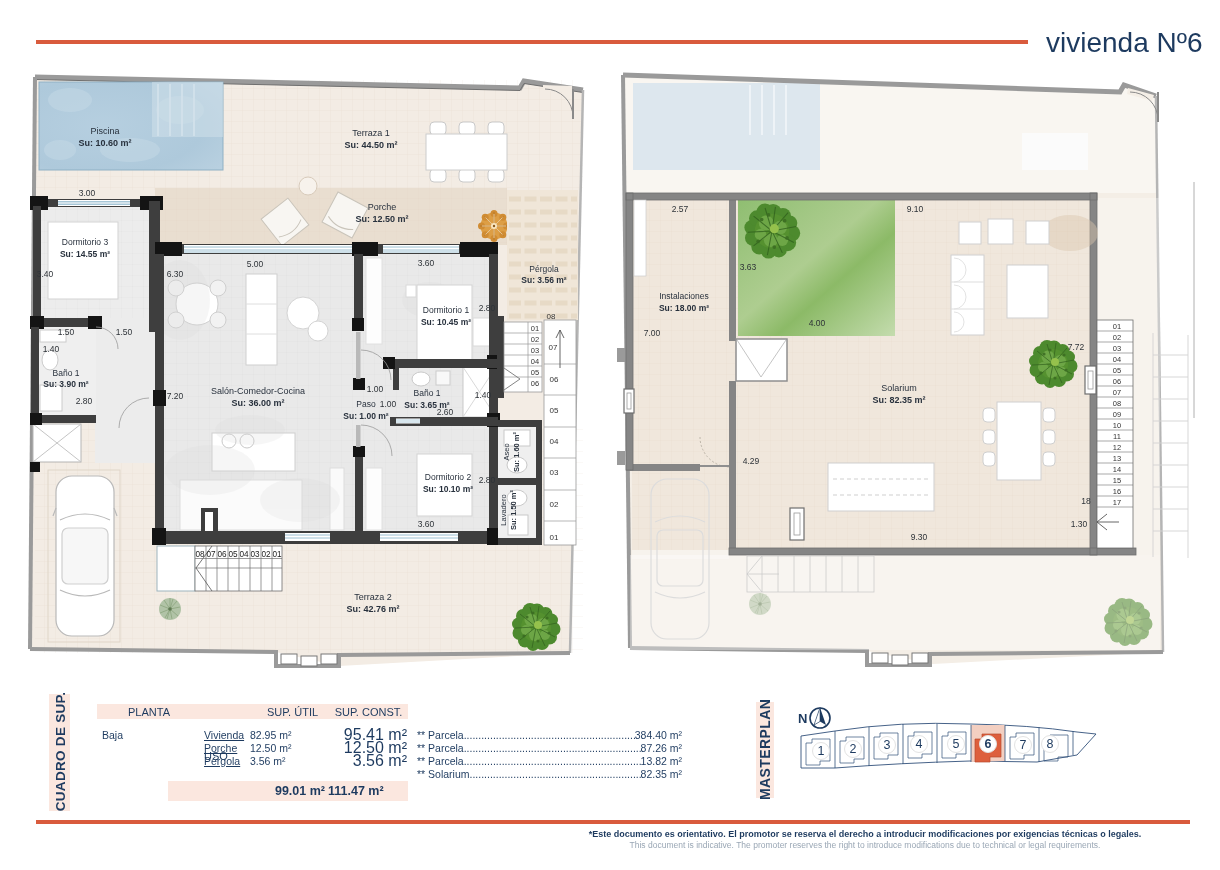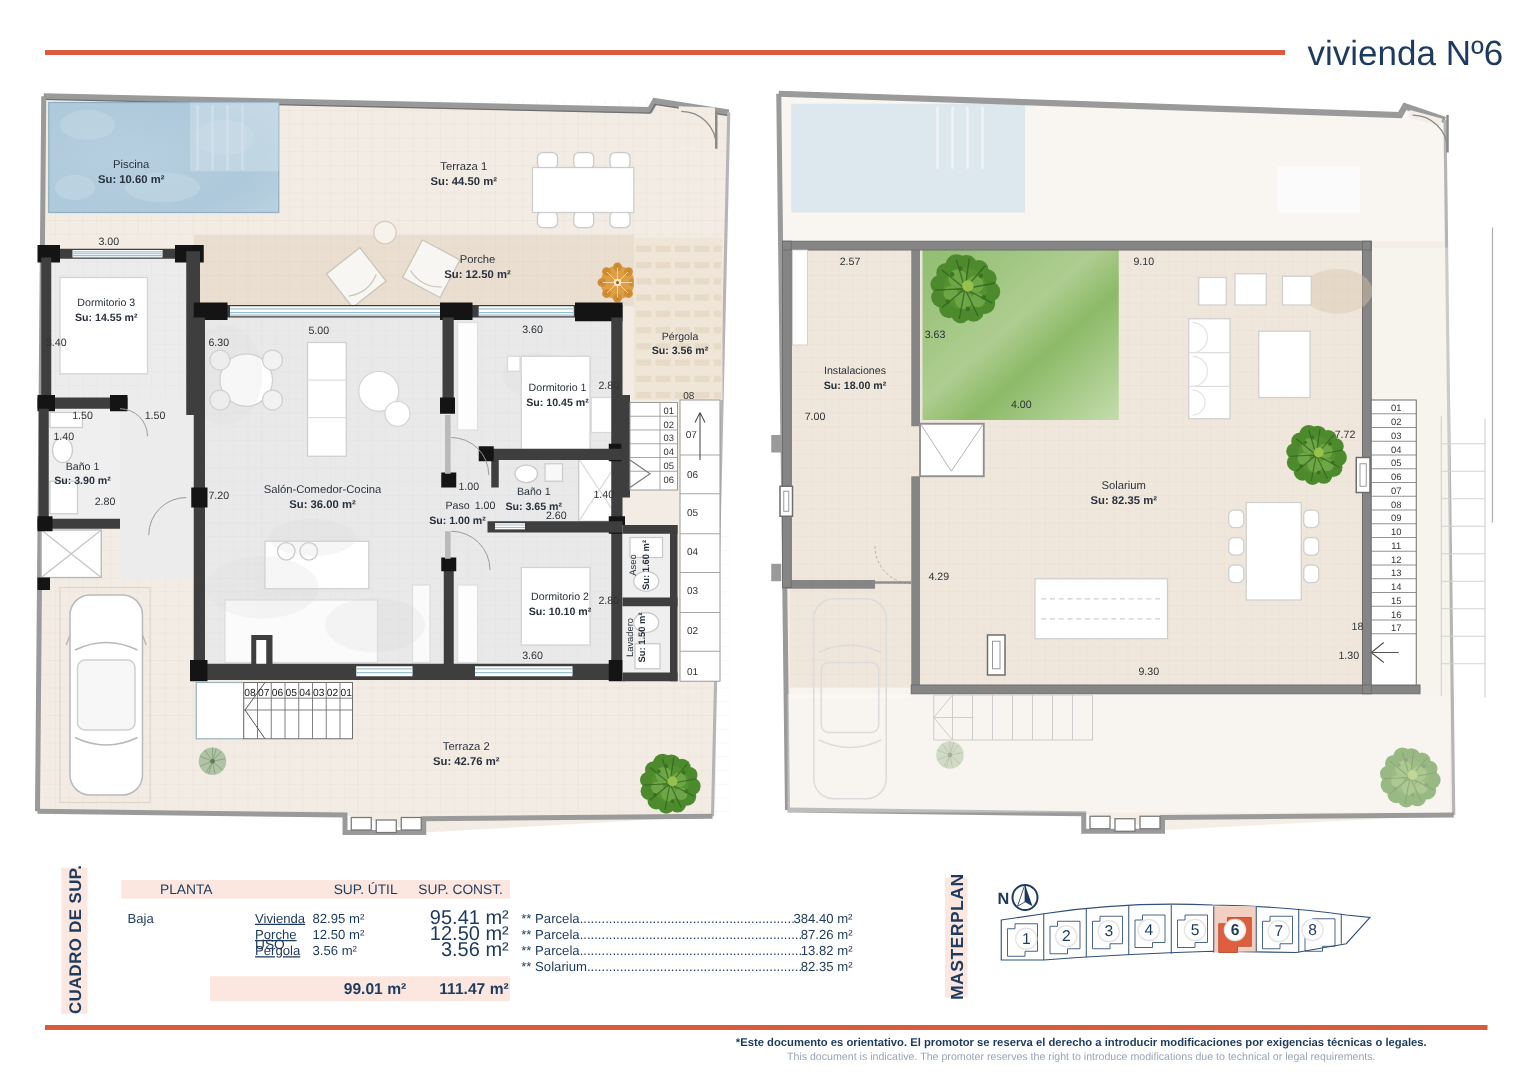--- a/index.html
+++ b/index.html
@@ -696,21 +696,21 @@
 <div class="abs navy" style="left:260px;top:706px;width:65px;text-align:center;font-size:11px;">SUP. ÚTIL</div>
 <div class="abs navy" style="left:330px;top:706px;width:77px;text-align:center;font-size:11px;">SUP. CONST.</div>
 
 <div class="abs navy" style="left:102px;top:729px;font-size:10.5px;">Baja</div>
 <div class="abs navy" style="left:204px;top:729px;font-size:10.5px;line-height:12.8px;text-decoration:underline;">Vivienda<br>Porche<br>Pérgola</div>
 <div class="abs navy" style="left:250px;top:729px;width:75px;text-align:left;font-size:10.5px;line-height:12.8px;">82.95 m²<br>12.50 m²<br>3.56 m²</div>
 <div class="abs navy" style="left:330px;top:729px;width:77px;text-align:right;font-size:16px;line-height:12.8px;">95.41 m²<br>12.50 m²<br>3.56 m²</div>
 
 <div class="abs" style="left:168px;top:781px;width:240px;height:20px;background:#fbe7df"></div>
 <div class="abs navy" style="left:250px;top:784px;width:75px;text-align:right;font-size:12.5px;font-weight:bold;">99.01 m²</div>
-<div class="abs navy" style="left:328px;top:784px;width:79px;text-align:right;font-size:12.5px;font-weight:bold;">111.47 m²</div>
+<div class="abs navy" style="left:328px;top:784px;width:79px;font-size:12.5px;font-weight:bold;">111.47 m²</div>
 
 <div class="abs navy" style="left:417px;top:729px;width:265px;font-size:10.5px;line-height:13px;">
 <div style="display:flex">
       <span>** Parcela </span>
       <span style="flex:1;overflow:hidden;white-space:nowrap;">..................................................................</span>
       <span> 384.40 m²</span>
     </div>
 <div style="display:flex">
       <span>** Parcela </span>
       <span style="flex:1;overflow:hidden;white-space:nowrap;">..................................................................</span>

